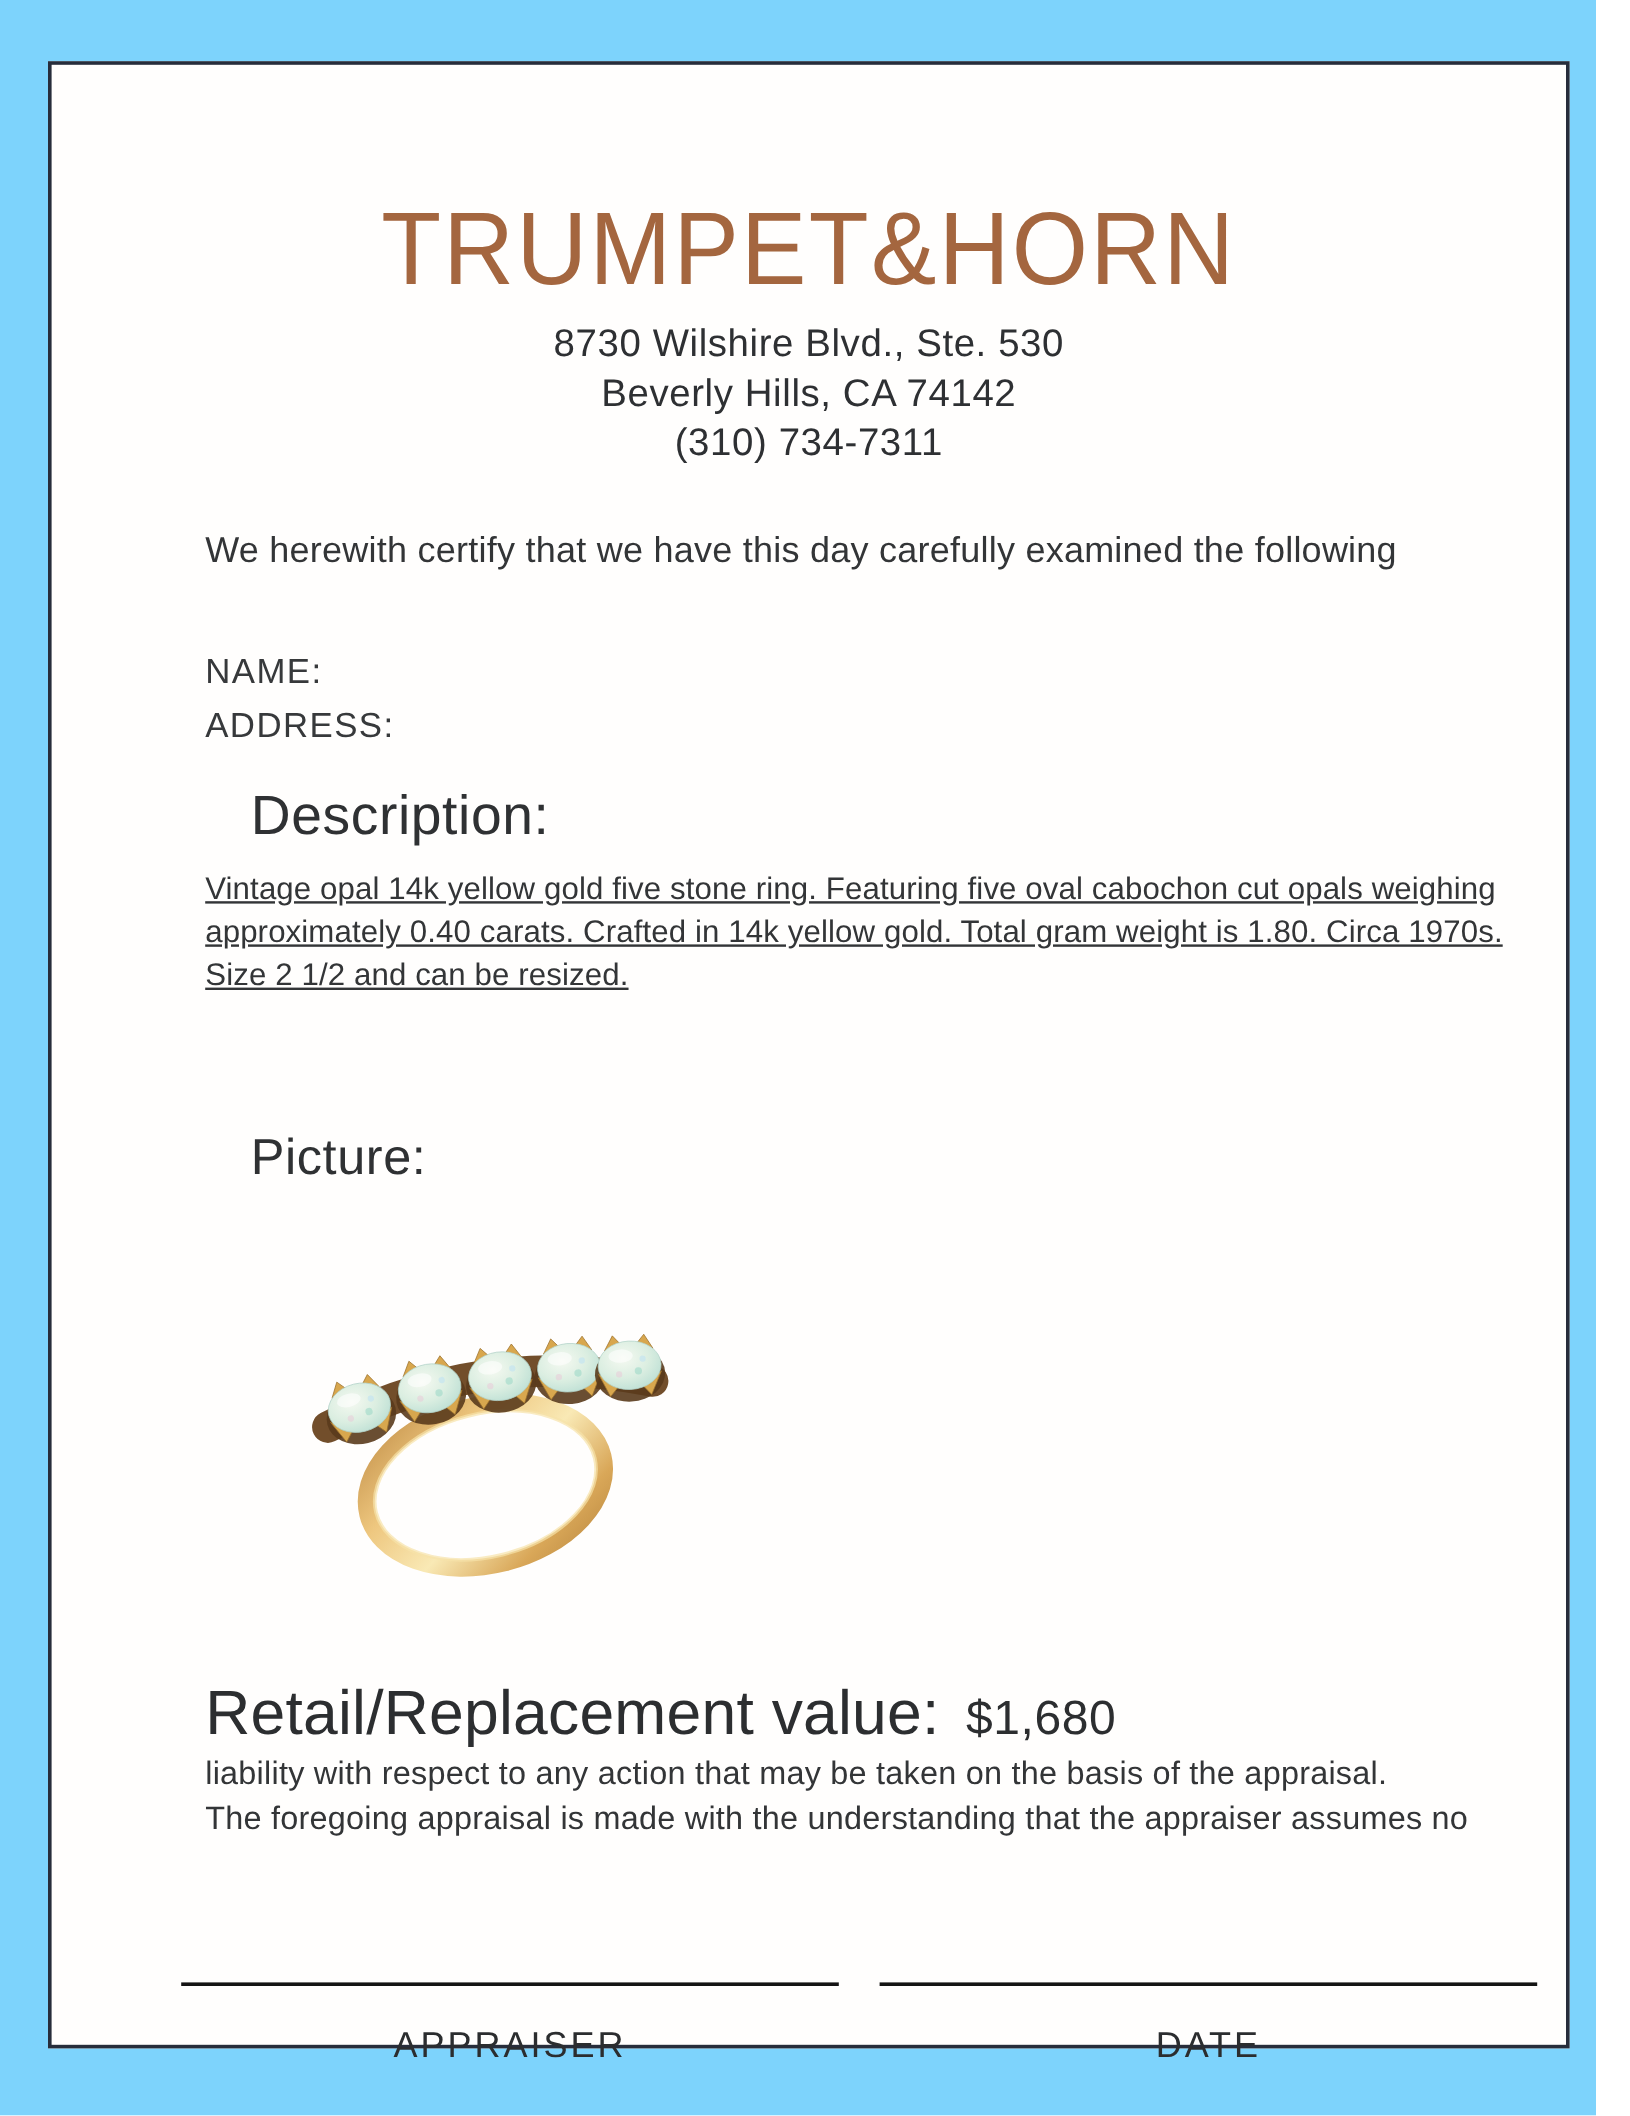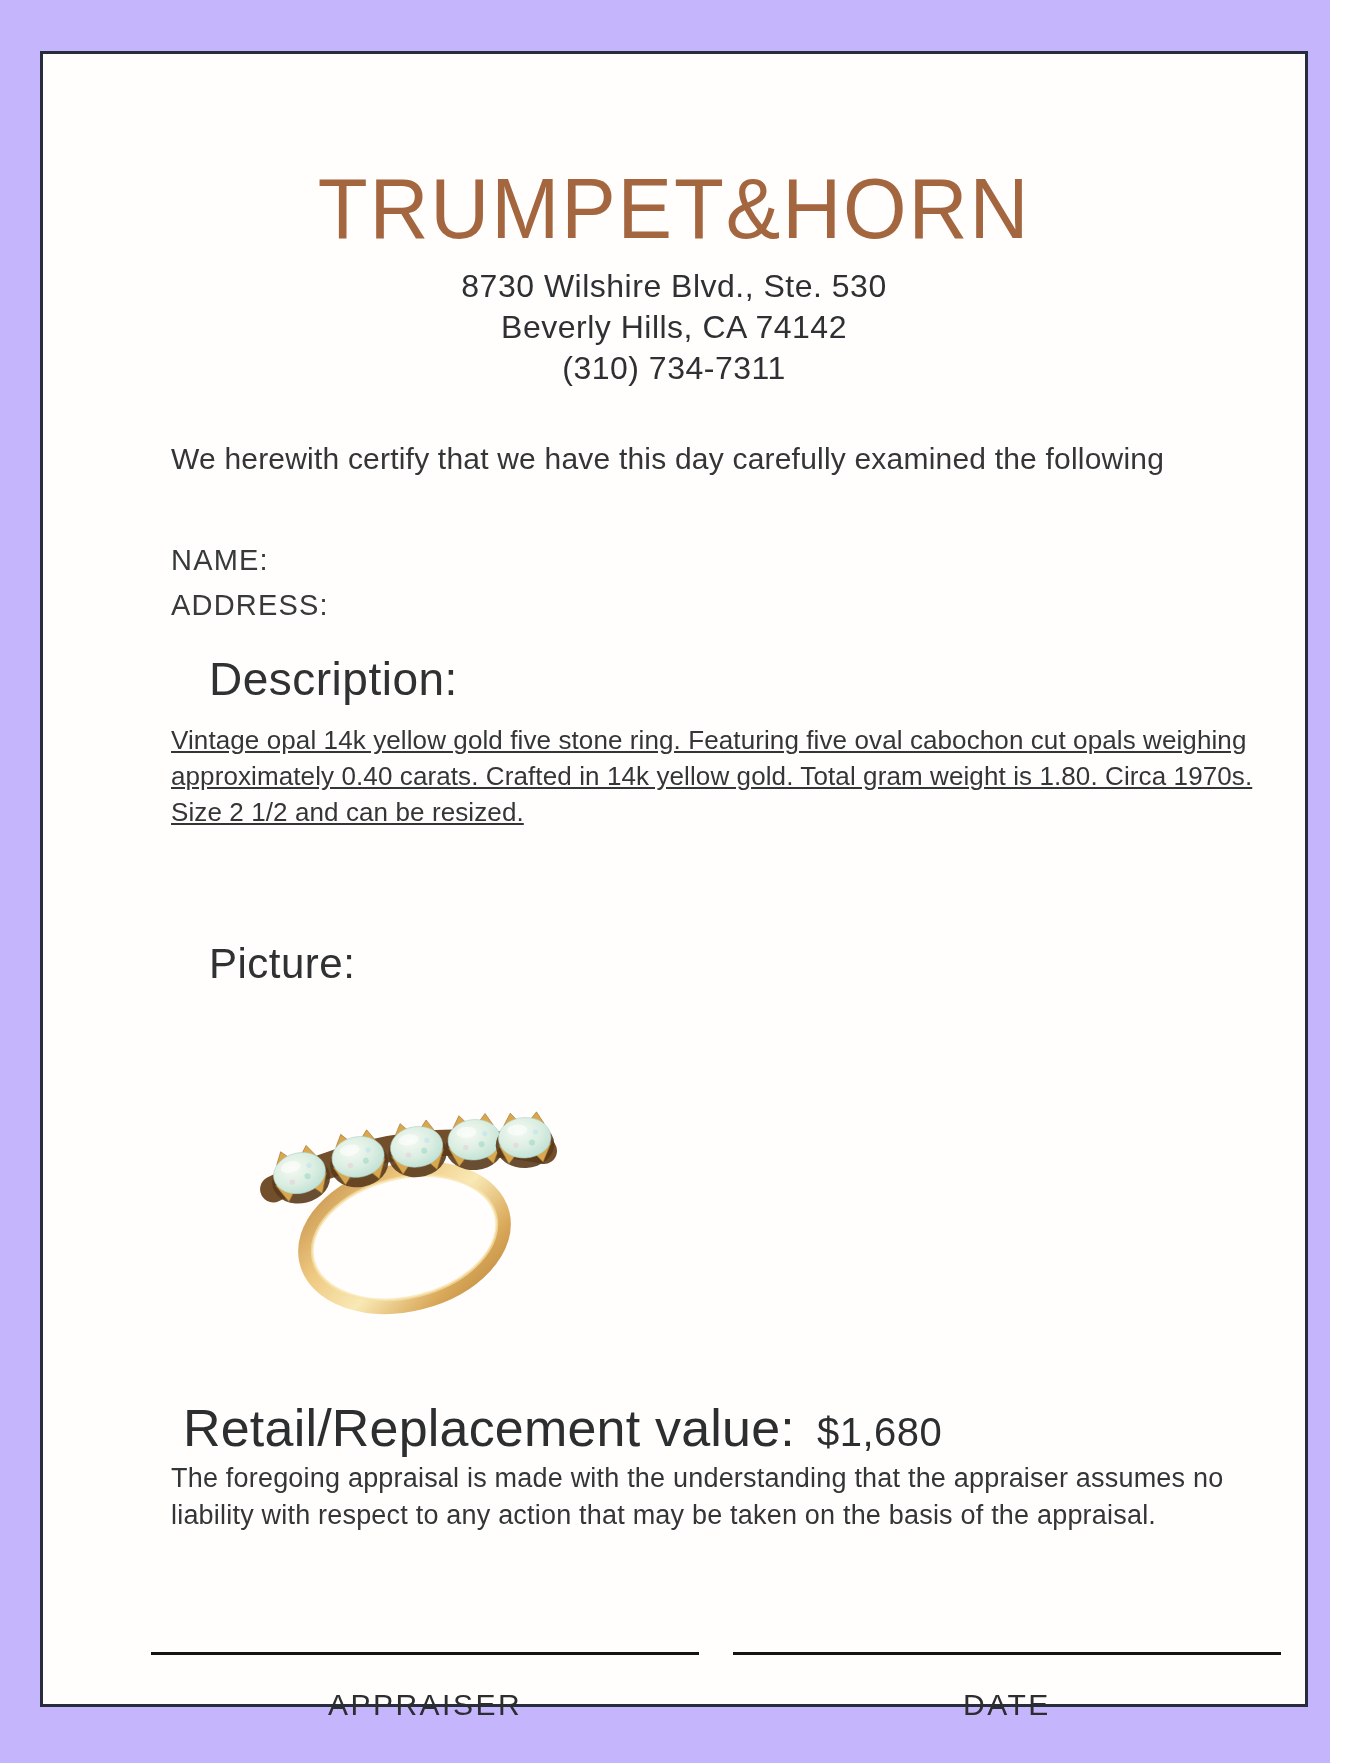--- a/index.html
+++ b/index.html
@@ -6,21 +6,21 @@
   html, body { background: #ffffff; }
   body {
     font-family: "Liberation Sans", sans-serif;
     color: #303234;
     -webkit-font-smoothing: antialiased;
   }
   .page {
     position: relative;
     width: 1330px;
     height: 1763px;
-    background: #c4b5fd;
+    background: #7dd3fc;
     overflow: hidden;
   }
   .frame {
     position: absolute;
     left: 40px; top: 51px;
     width: 1268px; height: 1656px;
     border: 3px solid #272d3b;
     background: #fffefd;
   }
   
@@ -88,21 +88,21 @@
   }
   
   .valuation-row {
     position: absolute;
     left: 128px; top: 1344px;
     display: flex;
     align-items: baseline;
     gap: 22px;
     white-space: nowrap;
   }
-  .valuation-heading { font-size: 52px; letter-spacing: 0.2px; color: #2c2e30; margin-left: 12px; }
+  .valuation-heading { font-size: 52px; letter-spacing: 0.2px; color: #2c2e30; }
   .valuation-amount  { font-size: 40px; letter-spacing: 0.5px; color: #2c2e30; }
   .disclaimer {
     position: absolute;
     left: 128px; top: 1406px;
     font-size: 27px;
     line-height: 37px;
     letter-spacing: 0.2px;
     color: #333537;
     white-space: nowrap;
   }
@@ -197,22 +197,22 @@
       <use href="#stoneUnit" transform="translate(164,40) rotate(-8)"></use>
       <use href="#stoneUnit" transform="translate(221,33) rotate(-5)"></use>
       <use href="#stoneUnit" transform="translate(271,31) rotate(-3)"></use>
     </svg>
 
     <div class="valuation-row">
       <span class="valuation-heading">Retail/Replacement value:</span>
       <span class="valuation-amount">$1,680</span>
     </div>
     <div class="disclaimer">
+      <div>liability with respect to any action that may be taken on the basis of the appraisal.</div>
       <div>The foregoing appraisal is made with the understanding that the appraiser assumes no</div>
-      <div>liability with respect to any action that may be taken on the basis of the appraisal.</div>
     </div>
 
     <div class="sig-line appraiser"></div>
     <div class="sig-line date"></div>
     <div class="sig-label appraiser">APPRAISER</div>
     <div class="sig-label date">DATE</div>
 
   </div>
 </div>
 

